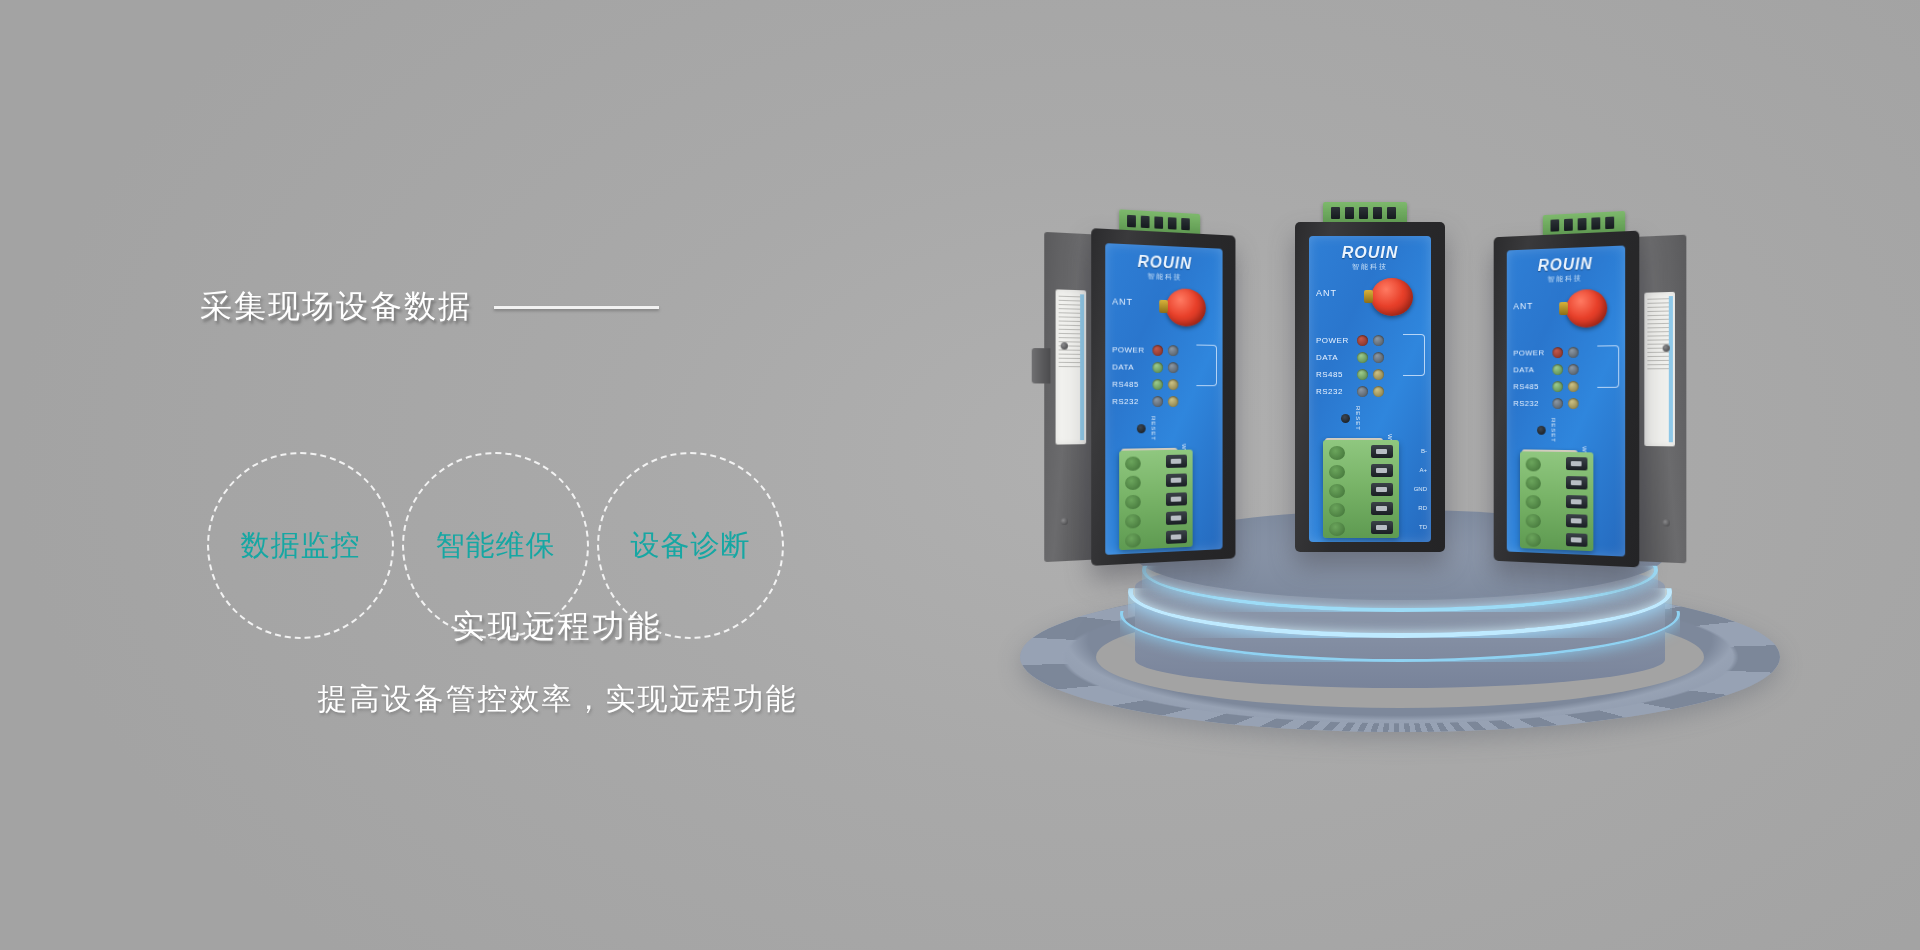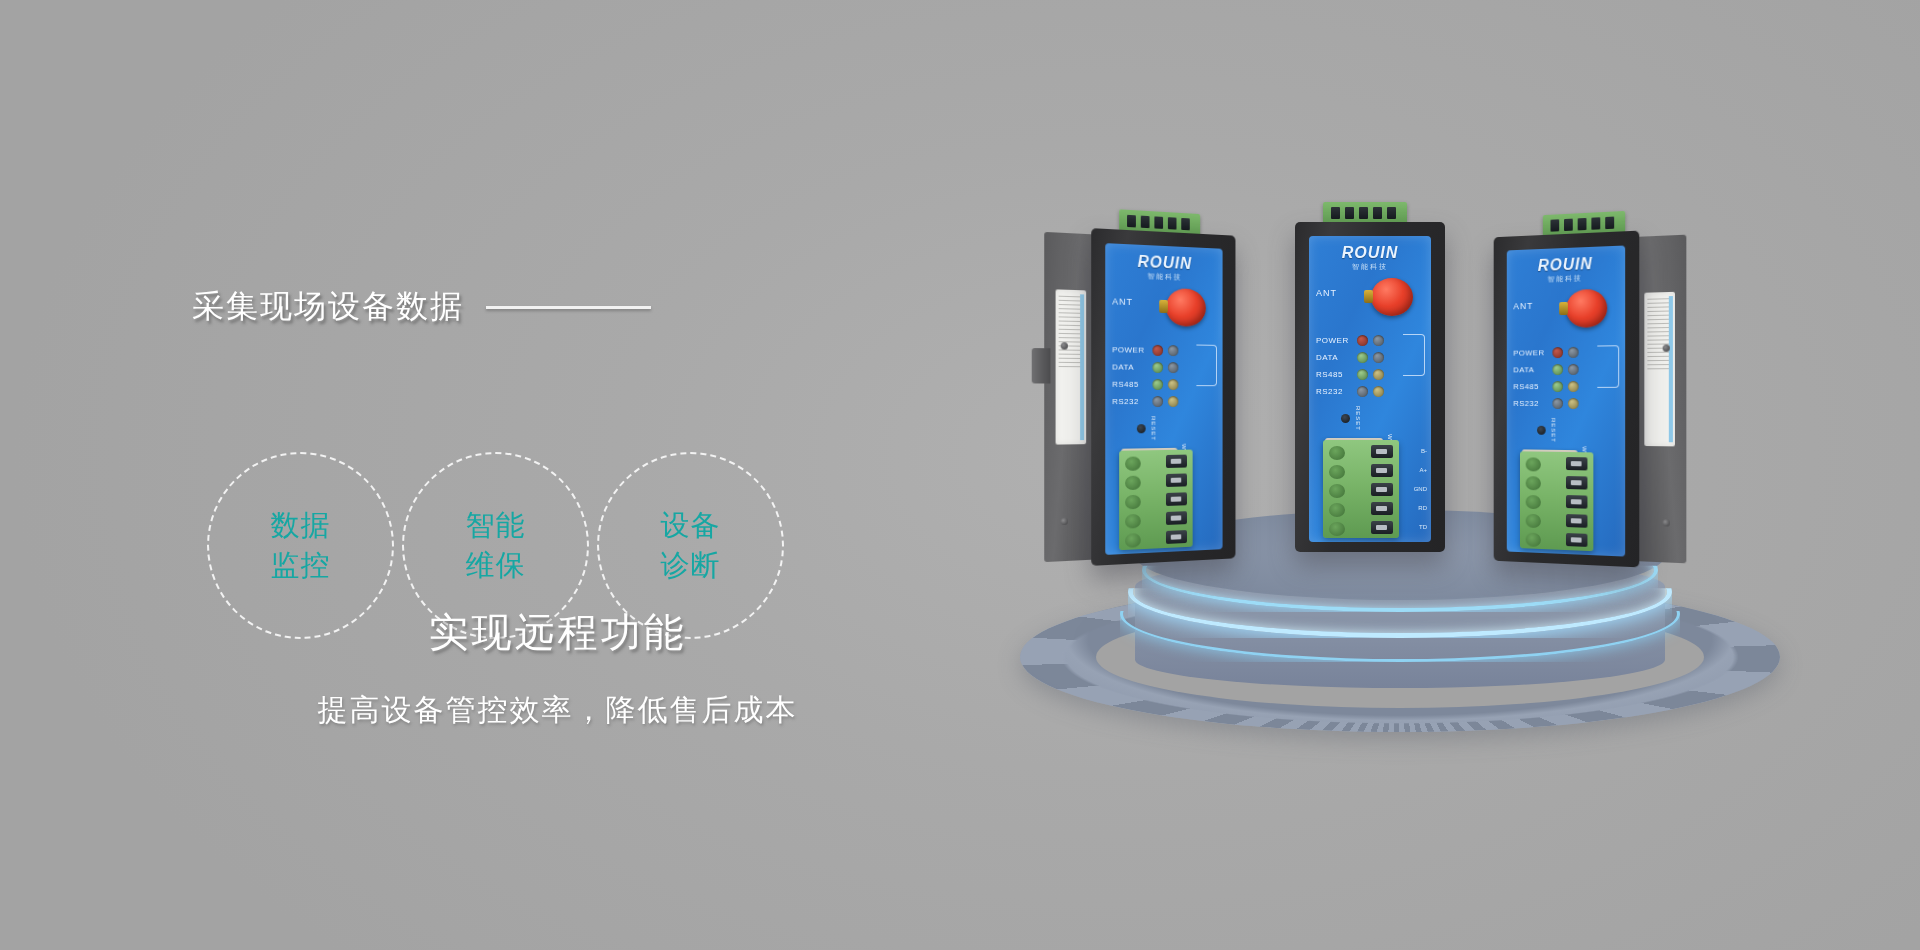--- a/index.html
+++ b/index.html
@@ -15,21 +15,21 @@
   .banner{
     position:absolute; inset:0;
     background:
       radial-gradient(ellipse 1100px 700px at 58% 48%, #b0b0b0 0%, #a9a9a9 45%, #a3a3a3 100%);
     overflow:hidden;
   }
 
   
   .copy{
     position:absolute;
-    left:192px; top:285px;
+    left:200px; top:285px;
     width:720px;
   }
   .eyebrow-row{
     display:flex; align-items:center; gap:22px;
   }
   .eyebrow{
     font-size:32px;
     letter-spacing:2px;
     color:#ffffff;
     text-shadow:2px 3px 3px rgba(70,70,70,.55);
@@ -57,39 +57,39 @@
   .circles{
     position:absolute;
     left:207px; top:452px;
     display:flex;
     gap:8px;
   }
   .circle{
     width:187px; height:187px;
     border-radius:50%;
     border:2px dashed rgba(255,255,255,.85);
-    display:flex; flex-direction:column;
+    display:flex; flex-direction:row;
     align-items:center; justify-content:center;
     color:#16a7a3;
     font-size:29px;
     line-height:1.35;
     letter-spacing:1px;
   }
   .circle span{ display:block; }
 
   
   .sub-block{
     position:absolute;
     left:190px; top:605px;
     width:735px;
     text-align:center;
     color:#ffffff;
   }
   .sub-title{
-    font-size:40px;
+    font-size:32px;
     letter-spacing:3px;
     text-shadow:2px 3px 3px rgba(80,80,80,.5);
   }
   .sub-desc{
     margin-top:30px;
     font-size:30px;
     letter-spacing:2px;
     text-shadow:1px 2px 3px rgba(85,85,85,.45);
   }
 
@@ -417,21 +417,21 @@
       <span>维保</span>
     </div>
     <div class="circle">
       <span>设备</span>
       <span>诊断</span>
     </div>
   </div>
 
   <div class="sub-block">
     <div class="sub-title">实现远程功能</div>
-    <div class="sub-desc">提高设备管控效率，降低售后成本</div>
+    <div class="sub-desc">提高设备管控效率，实现远程功能</div>
   </div>
 
   <div class="scene">
 
     <div class="pedestal">
       <div class="ped-outer"></div>
       <div class="ped-teeth"></div>
       <div class="ped-cyl"></div>
       <div class="ped-top"></div>
       <div class="glow-ring gr3"></div>

